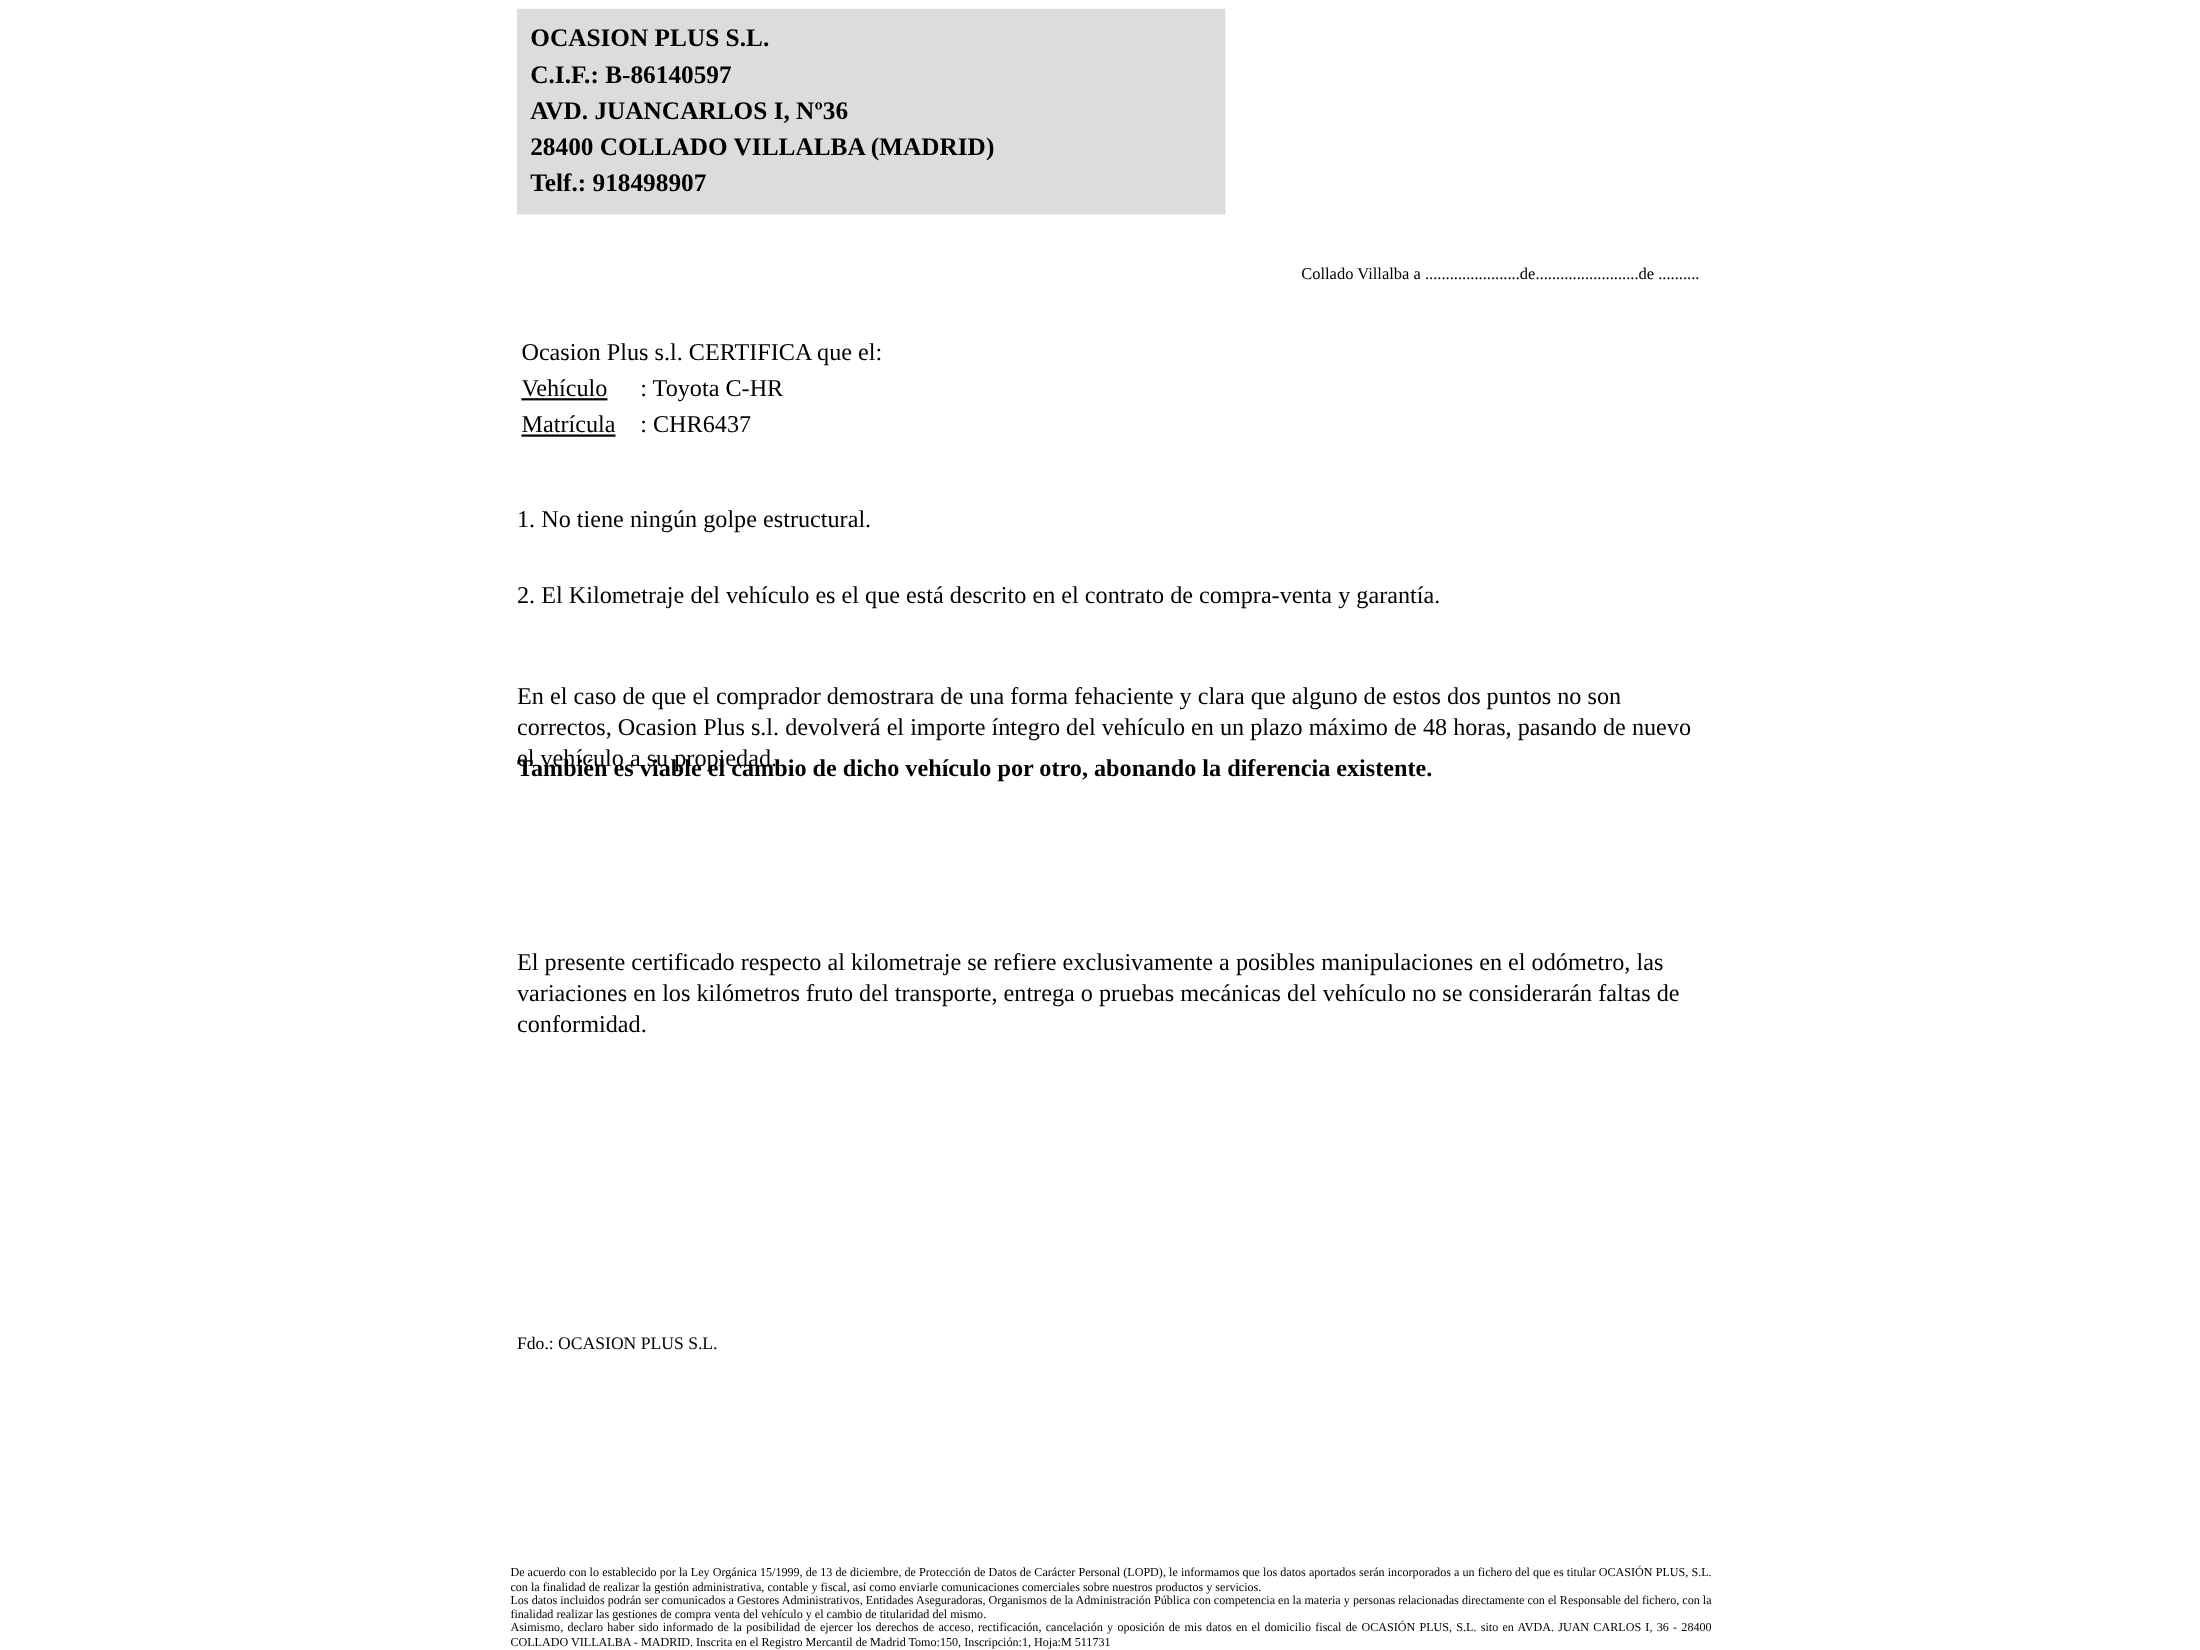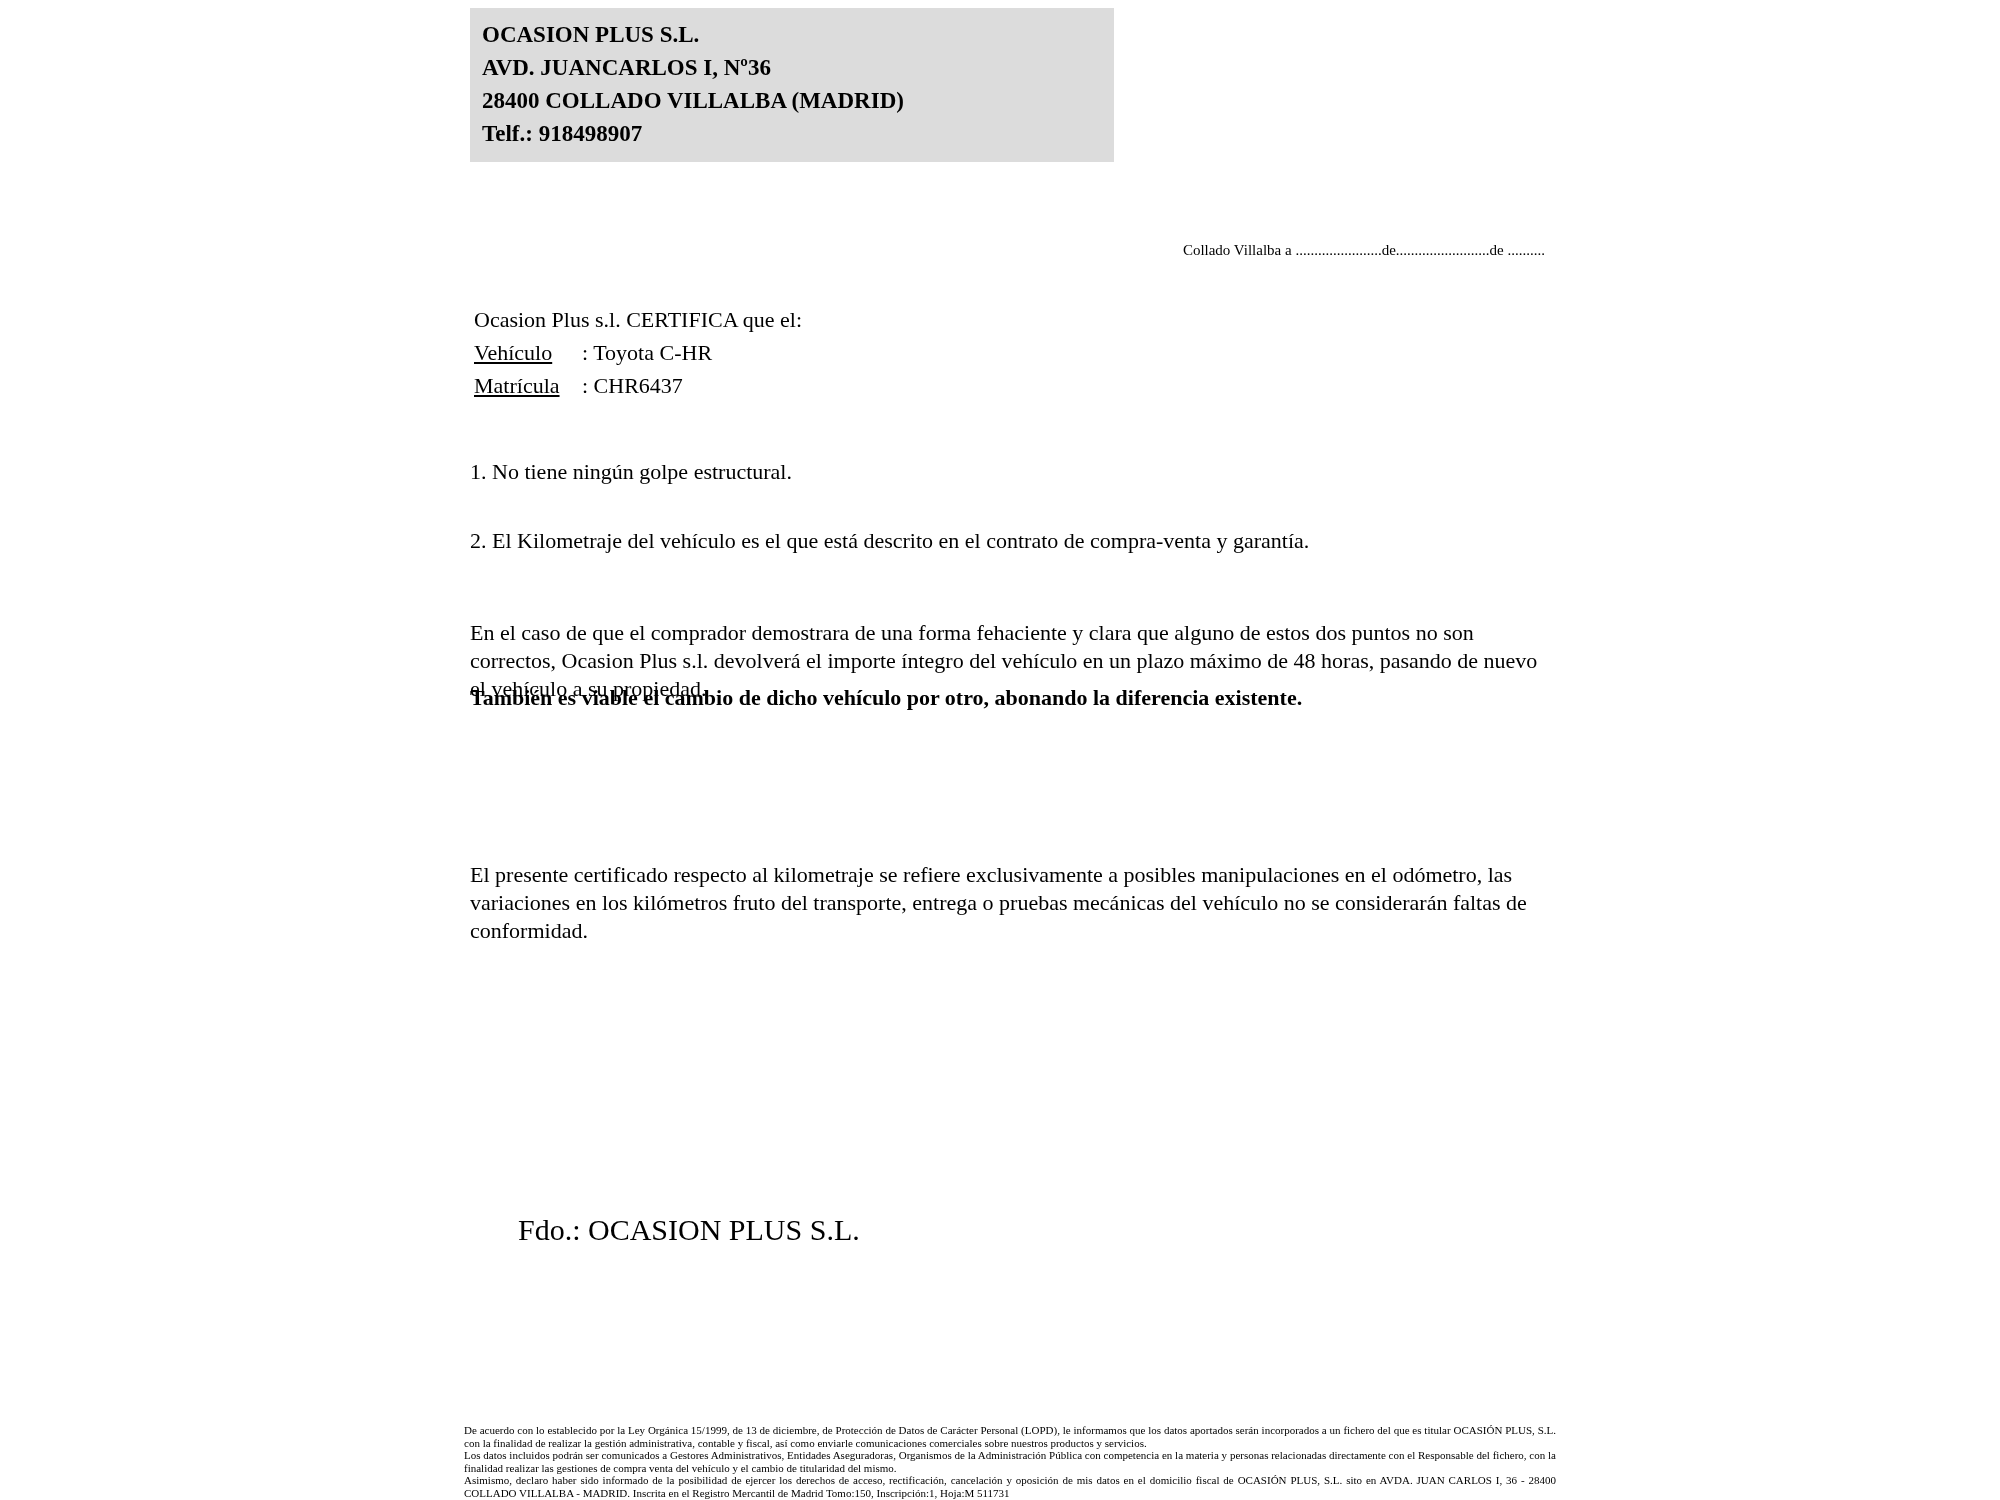--- a/index.html
+++ b/index.html
@@ -68,40 +68,40 @@
     line-height: 28px;
   }
   .para.pa1 { top: 619px; }
   .para.pa2 { top: 684px; font-weight: bold; }
   .para.pa3 { top: 781px; }
   .para.pa4 { top: 861px; }
   .signature {
     position: absolute;
     left: 470px;
     top: 1213px;
-    font-size: 30px;
-    margin-left: 48px;
+    font-size: 16px;
   }
   .legal-footer {
     position: absolute;
     left: 464px;
     top: 1424px;
     width: 1092px;
     font-size: 11px;
     line-height: 12.5px;
     text-align: justify;
   }
 </style>
 </head>
 <body>
 
 <div class="page">
 
   <div class="header-box">
     <div>OCASION PLUS S.L.</div>
+    <div>C.I.F.: B-86140597</div>
     <div>AVD. JUANCARLOS I, Nº36</div>
     <div>28400 COLLADO VILLALBA (MADRID)</div>
     <div>Telf.: 918498907</div>
   </div>
 
   <div class="date-line">Collado Villalba a .......................de.........................de ..........</div>
 
   <div class="certify">
     <div>Ocasion Plus s.l. CERTIFICA que el:</div>
     <div>

